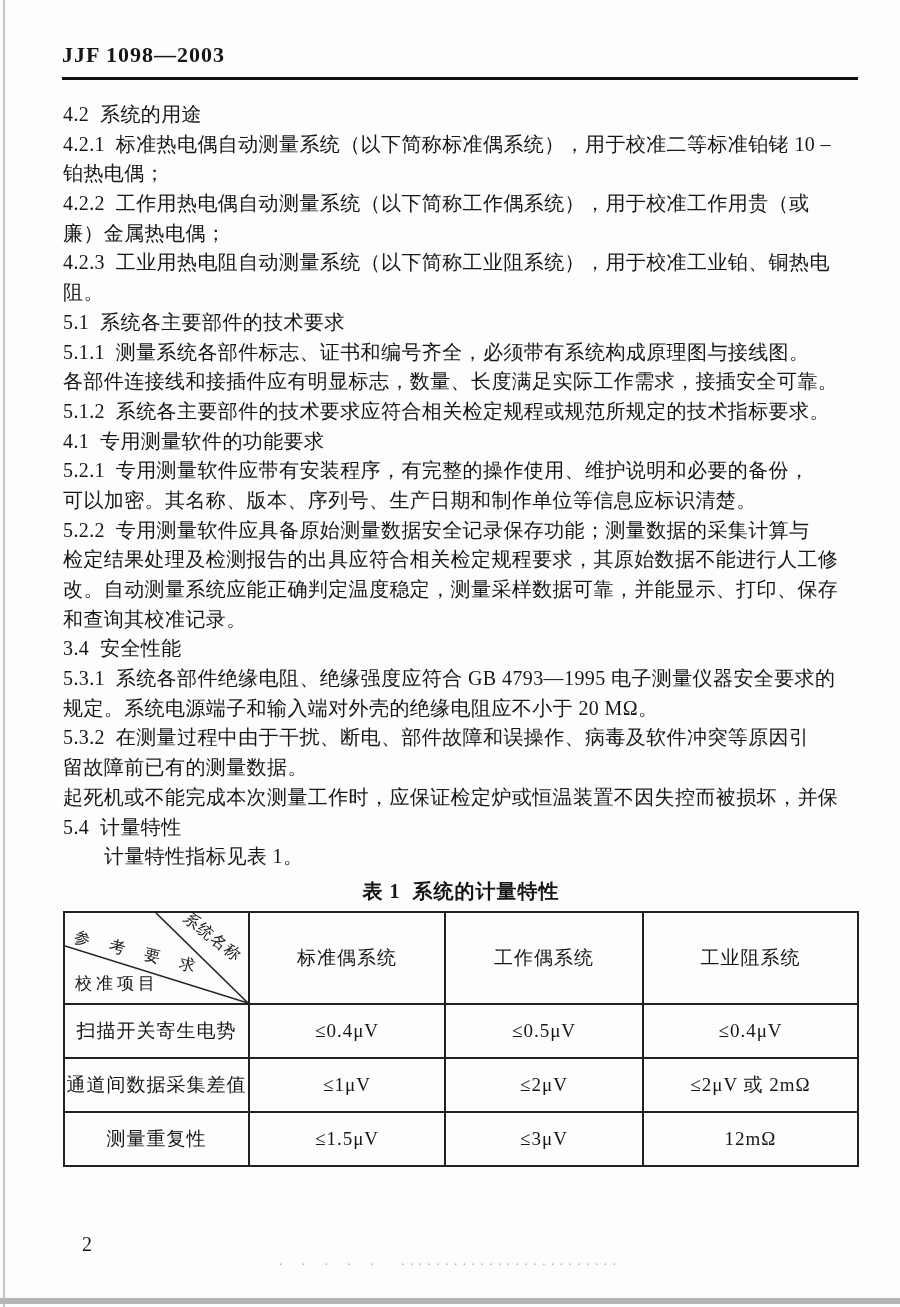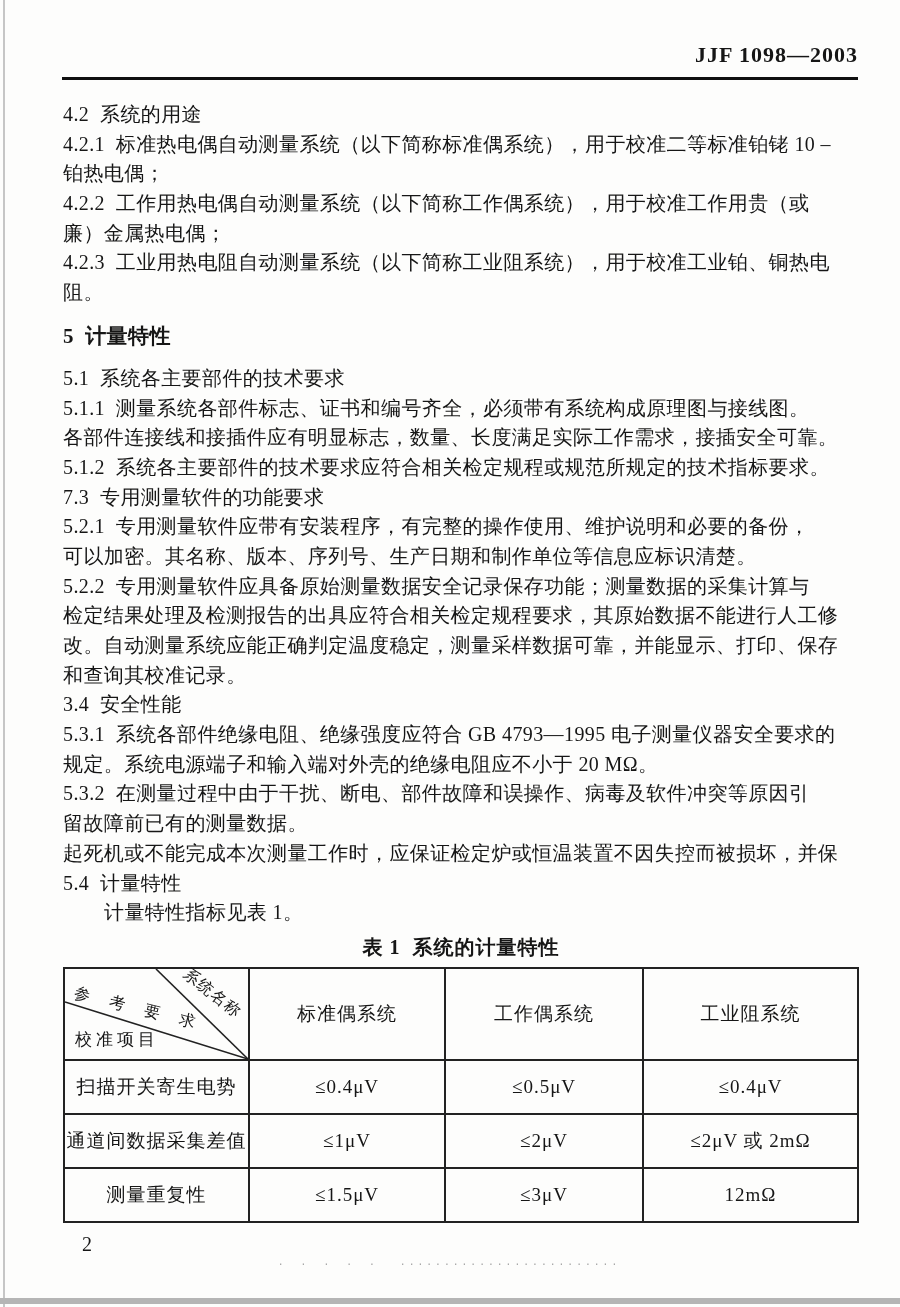--- a/index.html
+++ b/index.html
@@ -18,21 +18,21 @@
     position: absolute; left: 3px; top: 0; width: 2px; height: 100%;
     background: #c6c6c6;
   }
   .scan-bottom-edge {
     position: absolute; left: 0; top: 1298px; width: 100%; height: 6px;
     background: #b5b5b5;
   }
   
   .doc-code {
     position: absolute; top: 42px; left: 62px; width: 796px;
-    text-align: right; font-weight: bold; font-size: 22px;
+    text-align: left; font-weight: bold; font-size: 22px;
     letter-spacing: 1px;
   }
   .header-rule {
     position: absolute; top: 77px; left: 62px; width: 796px; height: 3px;
     background: #101010;
   }
   
   .content {
     position: absolute; top: 100px; left: 63px; width: 796px;
   }
@@ -108,26 +108,25 @@
   <div class="header-rule"></div>
 
   <div class="content">
     <div class="line">4.2  系统的用途</div>
     <div class="line">4.2.1  标准热电偶自动测量系统（以下简称标准偶系统），用于校准二等标准铂铑 10 –</div>
     <div class="line">铂热电偶；</div>
     <div class="line">4.2.2  工作用热电偶自动测量系统（以下简称工作偶系统），用于校准工作用贵（或</div>
     <div class="line">廉）金属热电偶；</div>
     <div class="line">4.2.3  工业用热电阻自动测量系统（以下简称工业阻系统），用于校准工业铂、铜热电</div>
     <div class="line">阻。</div>
-    <div class="line heading">5  计量特性</div>
     <div class="line">5.1  系统各主要部件的技术要求</div>
     <div class="line">5.1.1  测量系统各部件标志、证书和编号齐全，必须带有系统构成原理图与接线图。</div>
     <div class="line">各部件连接线和接插件应有明显标志，数量、长度满足实际工作需求，接插安全可靠。</div>
     <div class="line">5.1.2  系统各主要部件的技术要求应符合相关检定规程或规范所规定的技术指标要求。</div>
-    <div class="line">7.3  专用测量软件的功能要求</div>
+    <div class="line">4.1  专用测量软件的功能要求</div>
     <div class="line">5.2.1  专用测量软件应带有安装程序，有完整的操作使用、维护说明和必要的备份，</div>
     <div class="line">可以加密。其名称、版本、序列号、生产日期和制作单位等信息应标识清楚。</div>
     <div class="line">5.2.2  专用测量软件应具备原始测量数据安全记录保存功能；测量数据的采集计算与</div>
     <div class="line">检定结果处理及检测报告的出具应符合相关检定规程要求，其原始数据不能进行人工修</div>
     <div class="line">改。自动测量系统应能正确判定温度稳定，测量采样数据可靠，并能显示、打印、保存</div>
     <div class="line">和查询其校准记录。</div>
     <div class="line">3.4  安全性能</div>
     <div class="line">5.3.1  系统各部件绝缘电阻、绝缘强度应符合 GB 4793—1995 电子测量仪器安全要求的</div>
     <div class="line">规定。系统电源端子和输入端对外壳的绝缘电阻应不小于 20 MΩ。</div>
     <div class="line">5.3.2  在测量过程中由于干扰、断电、部件故障和误操作、病毒及软件冲突等原因引</div>

